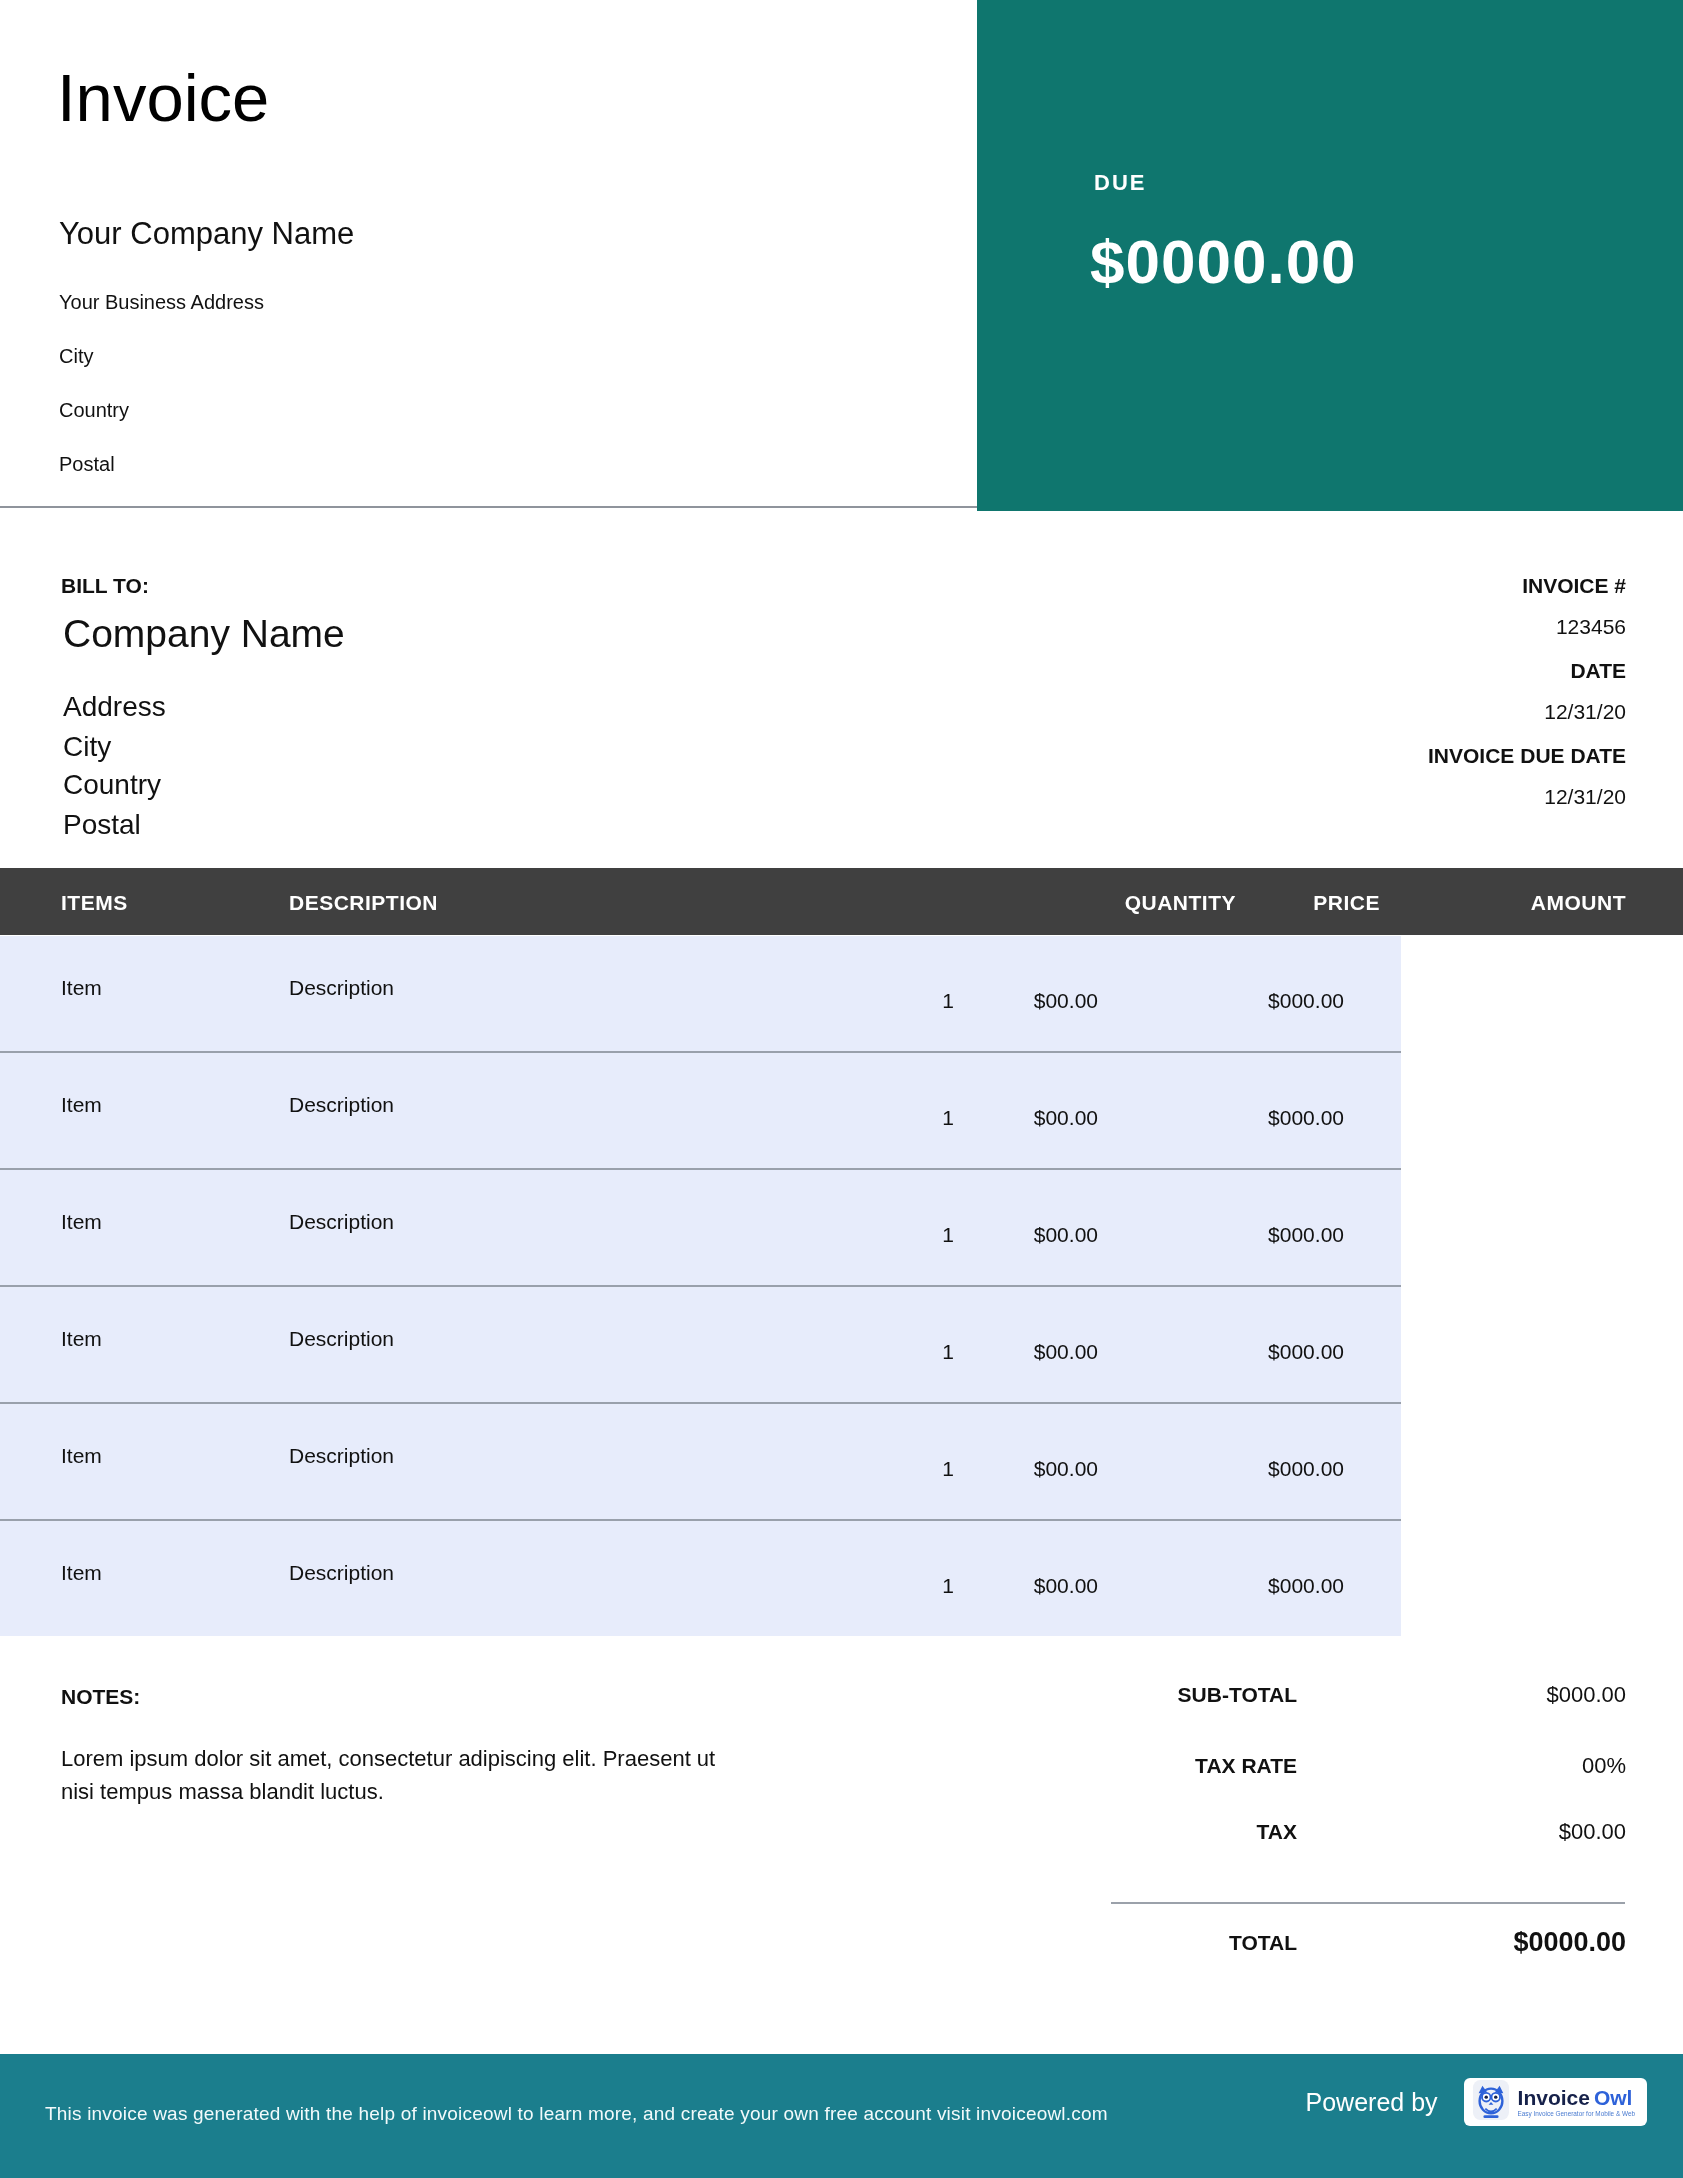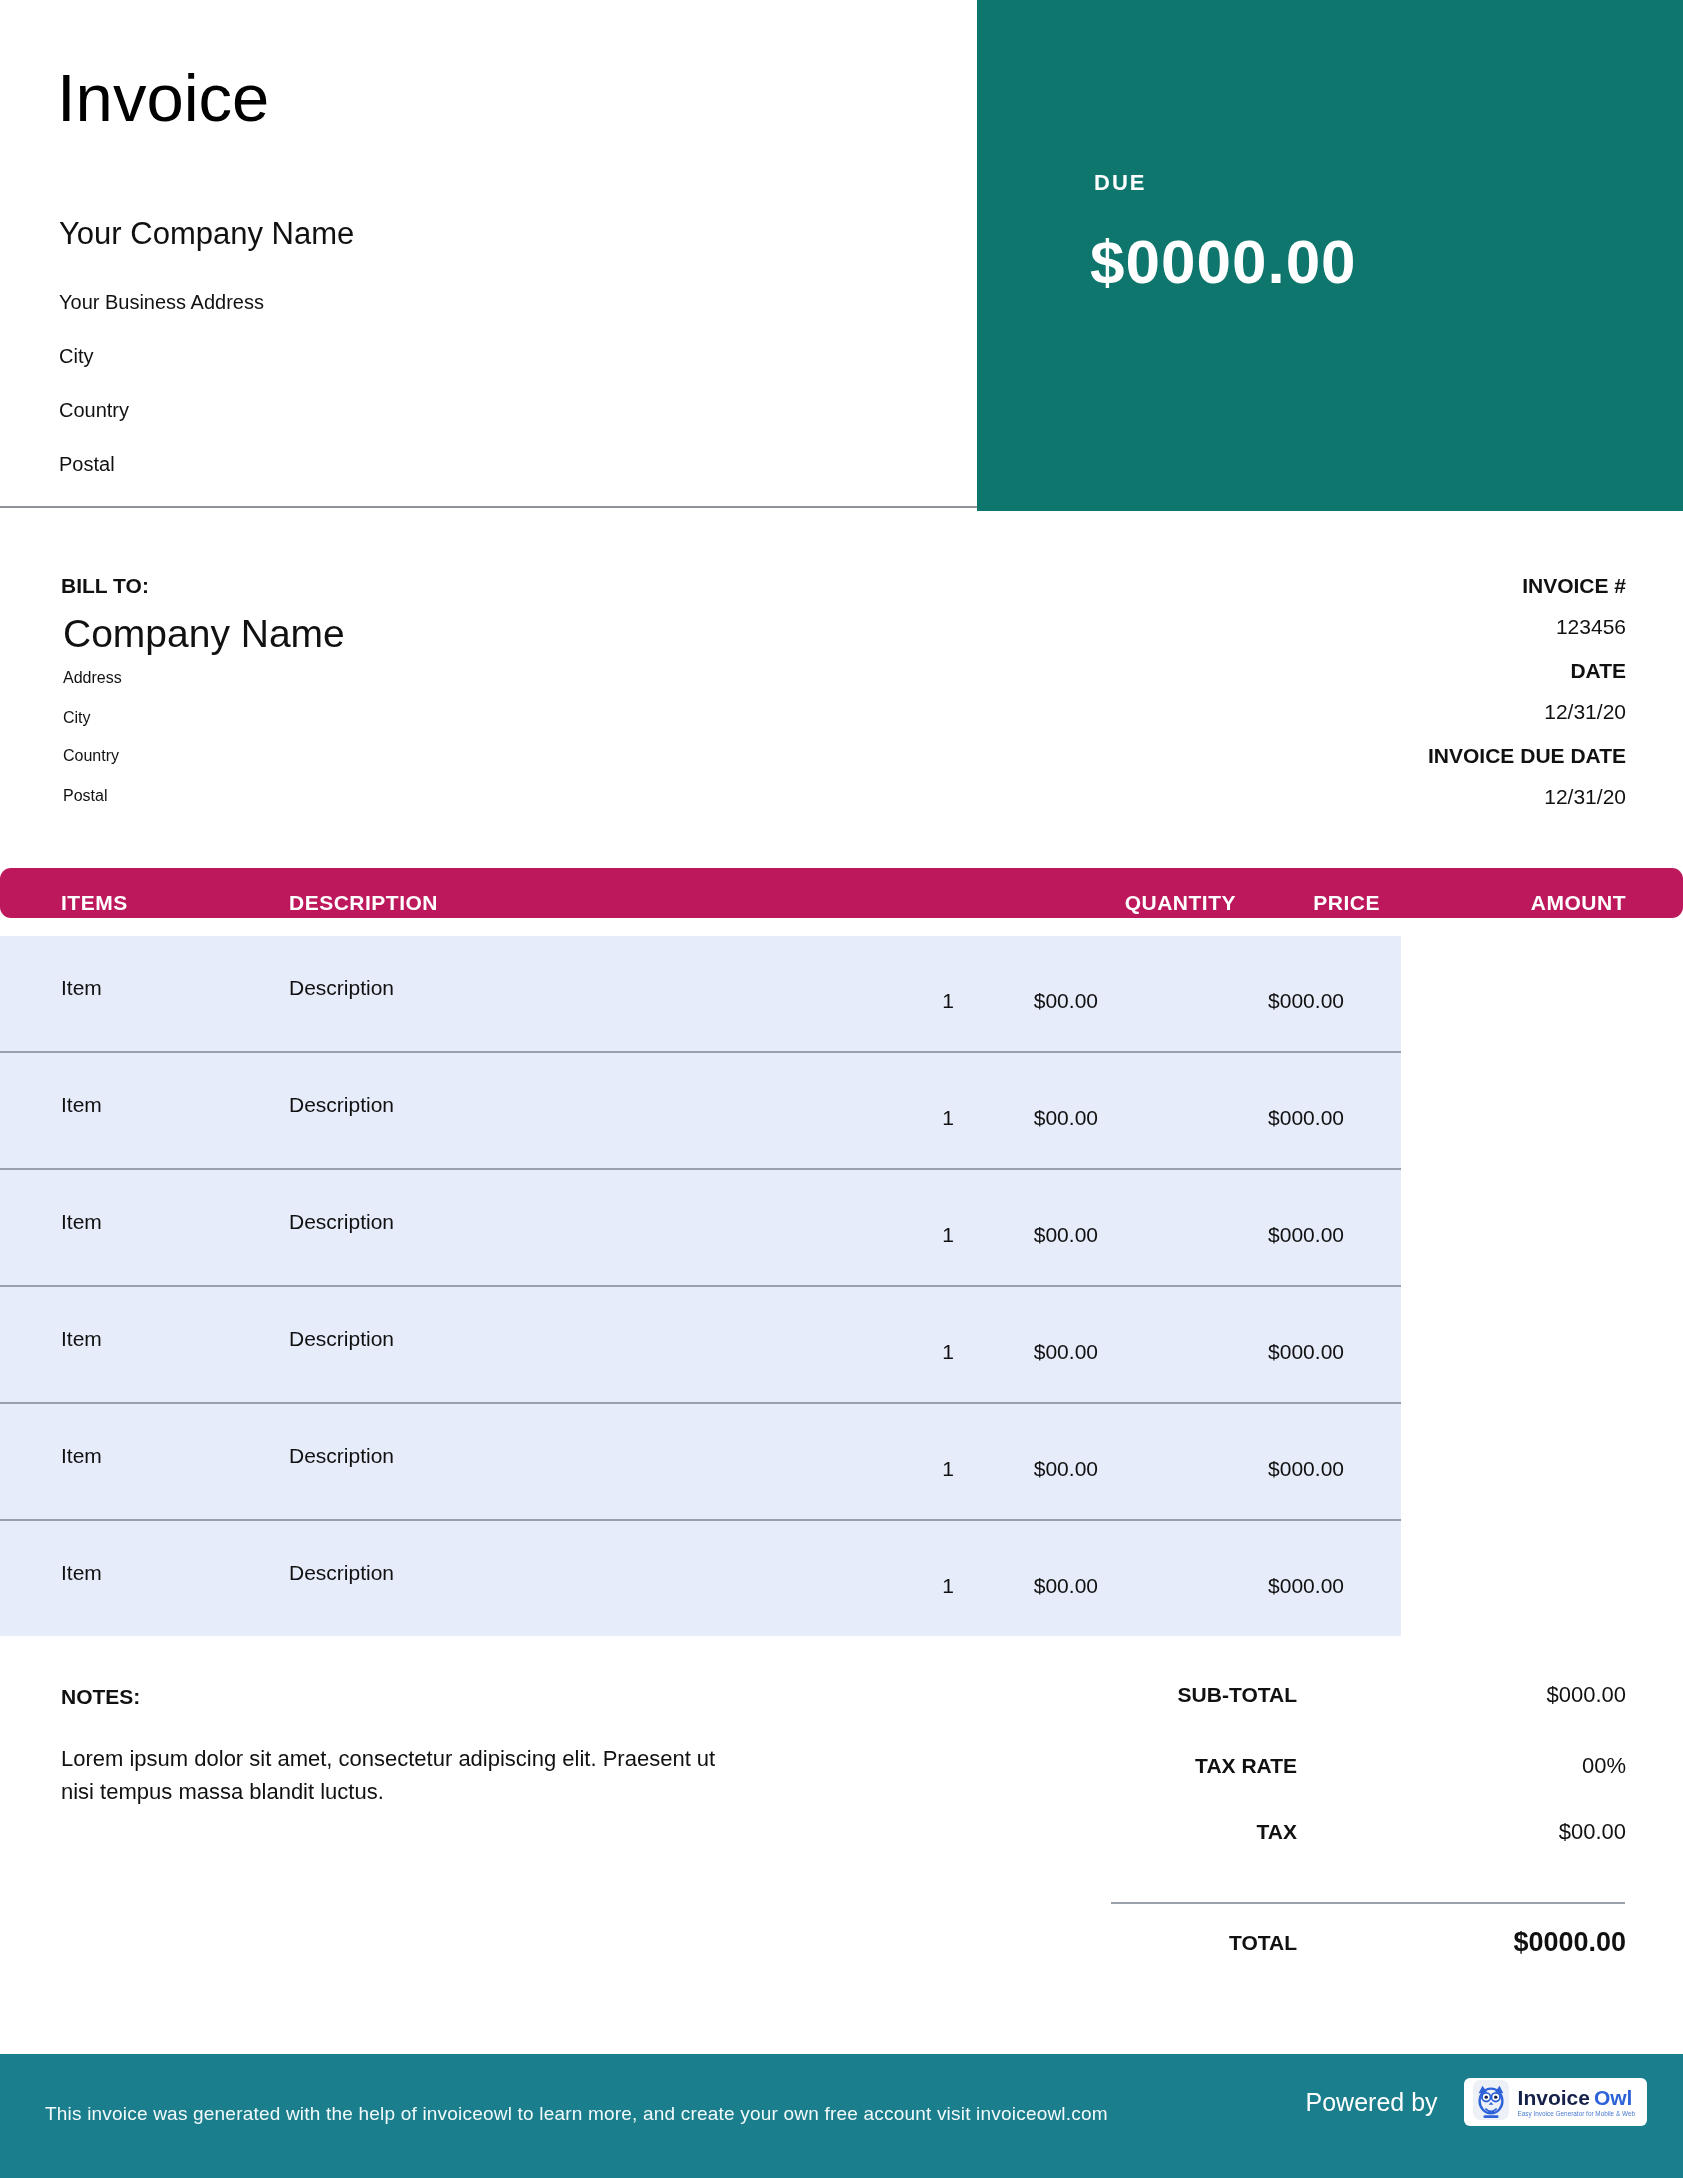--- a/index.html
+++ b/index.html
@@ -17,31 +17,31 @@
 
   .due-box{left:977px;top:0;width:706px;height:511px;background:#0f766e;}
   .due-label{left:117px;top:170px;font-size:22px;font-weight:700;letter-spacing:2px;color:#fff;}
   .due-amount{left:113px;top:226px;font-size:62px;font-weight:700;color:#fff;letter-spacing:1px;}
 
   .top-divider{left:0;top:506px;width:1683px;height:2px;background:#8F949C;}
 
   
   .billto-label{left:61px;top:574px;font-size:21px;font-weight:700;}
   .billto-company{left:63px;top:612px;font-size:39px;}
-  .billto-line{left:63px;font-size:16px;}
+  .billto-line{left:63px;font-size:28px;margin-top:22px;}
   .bt-1{top:669px;} .bt-2{top:709px;} .bt-3{top:747px;} .bt-4{top:787px;}
 
   .meta-label{right:57px;font-size:21px;font-weight:700;text-align:right;}
   .meta-value{right:57px;font-size:21px;text-align:right;}
   .m-l1{top:574px;} .m-v1{top:615px;}
   .m-l2{top:659px;} .m-v2{top:700px;}
   .m-l3{top:744px;} .m-v3{top:785px;}
 
   
-  .table-header{left:0;top:868px;width:1683px;height:50px;background:#be185d;border-radius:11px;}
+  .table-header{left:0;top:868px;width:1683px;height:67px;background:#404040;}
   .th{position:absolute;top:23px;color:#ffffff;font-size:21px;font-weight:700;letter-spacing:0.5px;white-space:nowrap;}
   .th-items{left:61px;} .th-desc{left:289px;}
   .th-qty{right:447px;} .th-price{right:303px;} .th-amt{right:57px;}
 
   .table-rows{left:0;top:936px;width:1401px;}
   .t-row{position:relative;height:115px;background:#E7ECFB;}
   .t-row + .t-row{border-top:2px solid #99A0AB;}
   .td{position:absolute;font-size:21px;white-space:nowrap;}
   .cell-item{left:61px;top:40px;}
   .cell-desc{left:289px;top:40px;}

